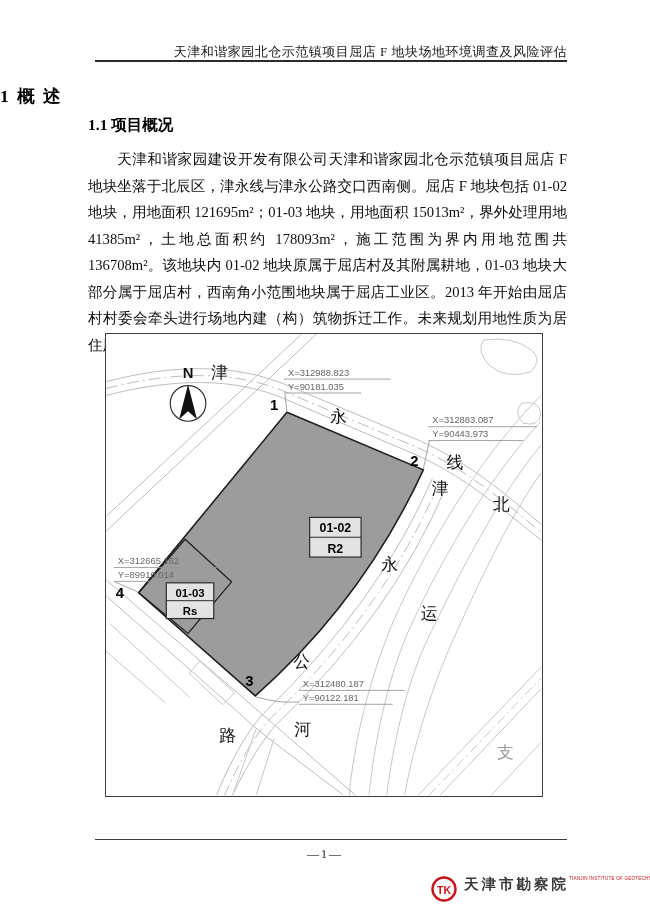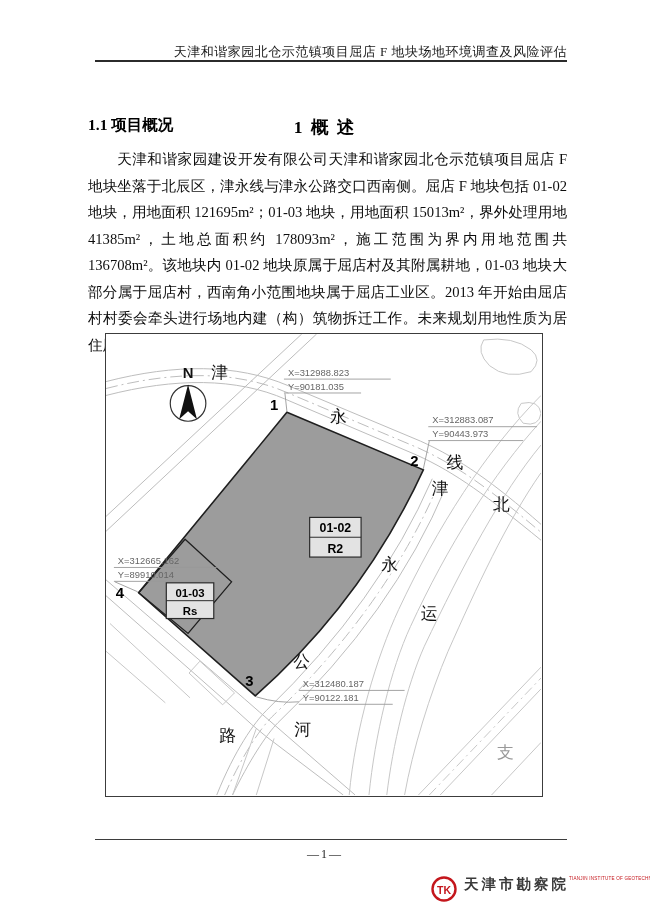--- a/index.html
+++ b/index.html
@@ -6,22 +6,22 @@
   .page{
     position:relative;width:650px;height:909px;margin:0 auto;background:#ffffff;
     font-family:"Liberation Serif","DejaVu Serif",serif;color:#111;overflow:hidden;
   }
   .header-title{
     position:absolute;top:43px;left:95px;width:472px;text-align:right;
     font-size:13px;color:#1a1a1a;letter-spacing:0.5px;white-space:nowrap;
   }
   .header-rule{position:absolute;top:60px;left:95px;width:472px;height:2px;background:#2b2b2b;}
   .doc-title{
-    position:absolute;top:84px;left:0;width:100%;text-align:center;
-    font-size:17.5px;font-weight:bold;letter-spacing:2px;color:#000;margin-top:31px;
+    position:absolute;top:84px;left:0;width:100%;text-align:left;
+    font-size:17.5px;font-weight:bold;letter-spacing:2px;color:#000;
   }
   .section-heading{
     position:absolute;top:115px;left:88px;font-size:15.5px;font-weight:bold;color:#000;
   }
   .body-para{
     position:absolute;top:146px;left:88px;width:479px;
     font-size:14.6px;line-height:26.5px;text-align:justify;text-indent:2em;color:#0d0d0d;
   }
   .map-frame{
     position:absolute;left:105px;top:333px;width:438px;height:464px;

